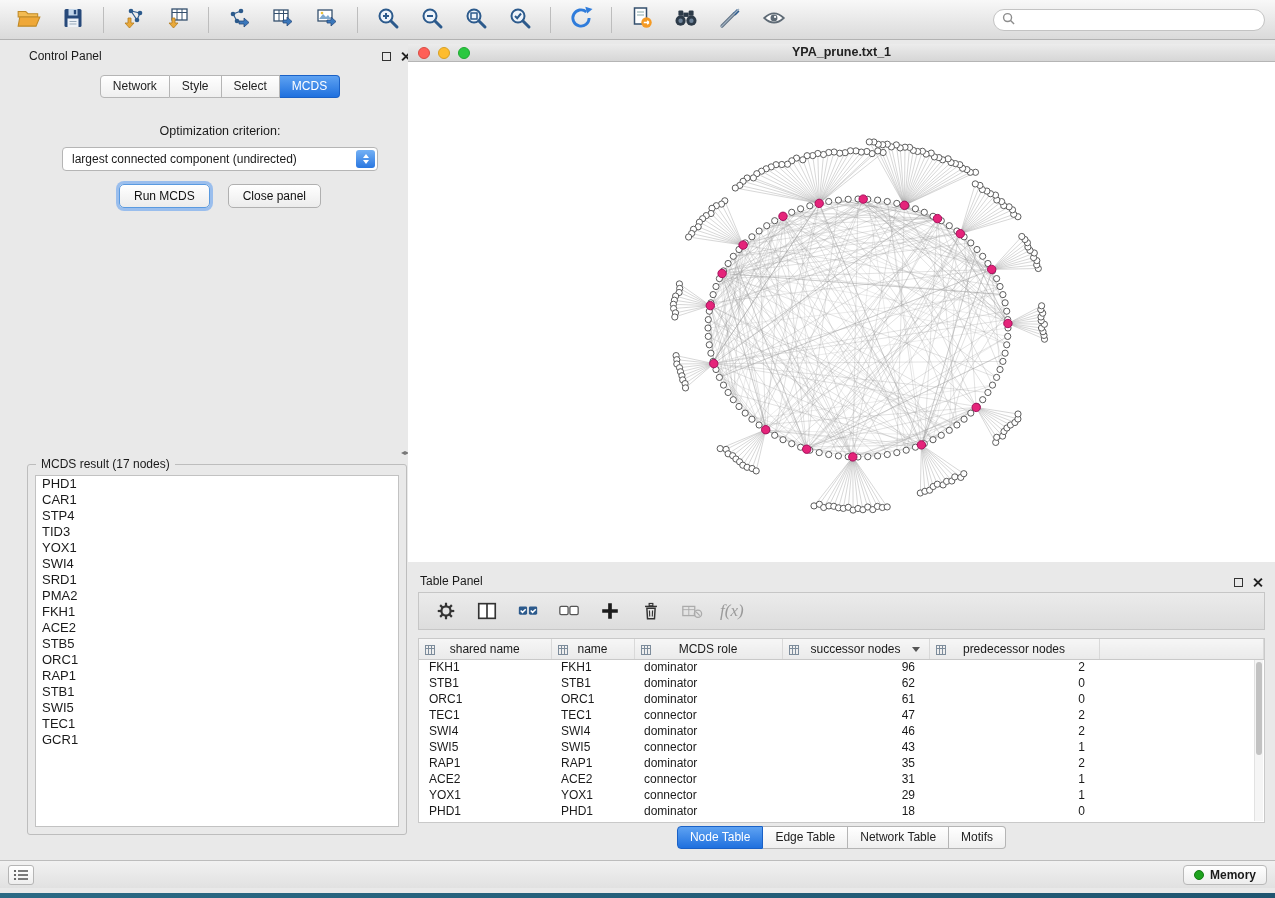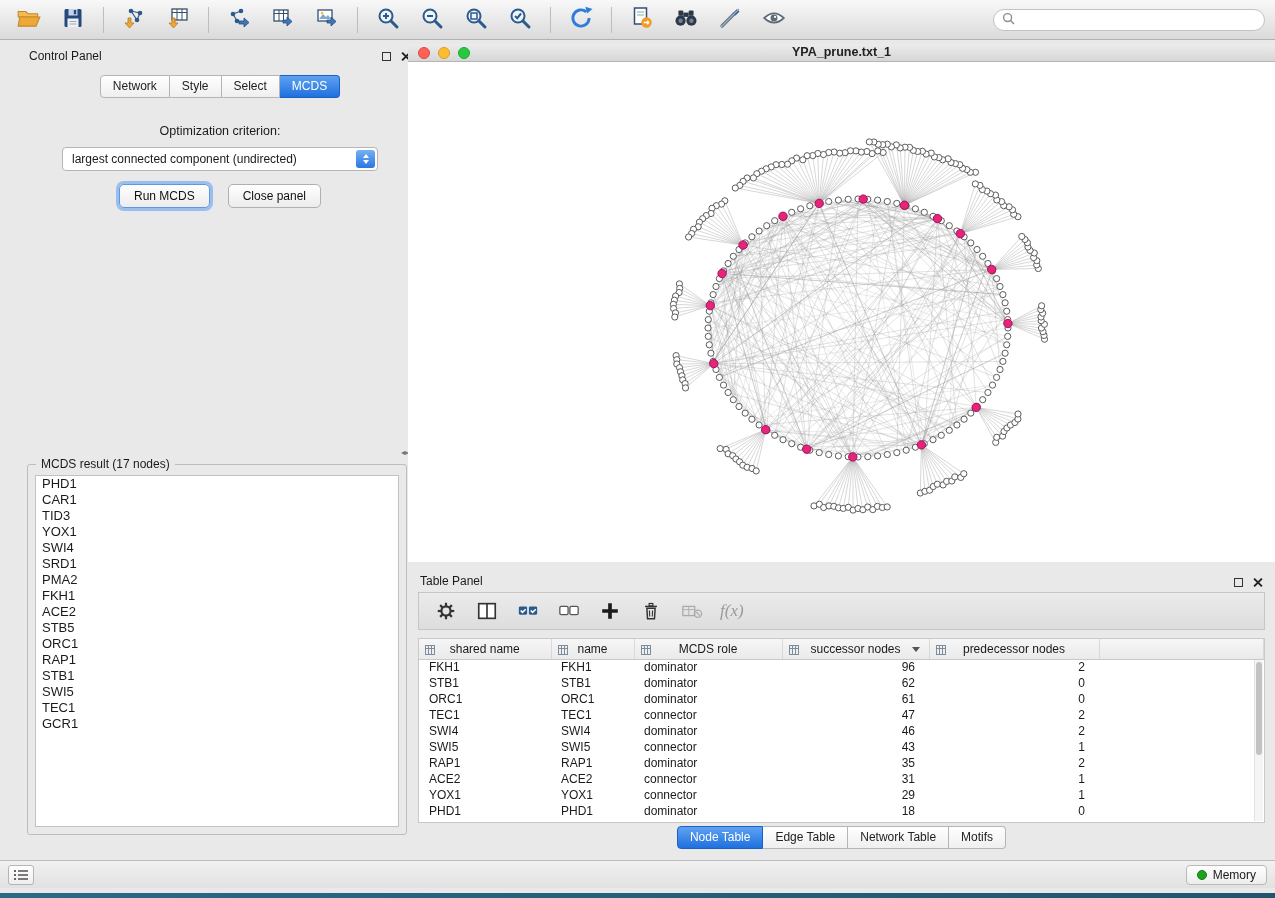--- a/index.html
+++ b/index.html
@@ -96,21 +96,21 @@
   .table-thumb { position:absolute; left:1px; right:1px; top:2px; height:58%; background:#c2c2c2; border-radius:4px; }
   .tp-tabs { position:absolute; left:0; right:0; bottom:6px; display:flex; justify-content:center; }
 
   
   .status-bar { position:absolute; left:0; right:0; bottom:5px; height:28px;
     background:linear-gradient(#f1f1f1,#e1e1e1); border-top:1px solid #bcbcbc;
     display:flex; align-items:center; padding:0 8px; }
   .sb-list-btn { width:26px; height:20px; background:linear-gradient(#ffffff,#eeeeee); border:1px solid #b5b5b5;
     border-radius:3px; display:flex; align-items:center; justify-content:center; }
   .memory-btn { margin-left:auto; height:20px; padding:0 10px; background:linear-gradient(#ffffff,#ededed);
-    border:1px solid #b9b9b9; border-radius:4px; display:flex; align-items:center; gap:6px; font-size:12px; }
+    border:1px solid #b9b9b9; border-radius:4px; display:flex; align-items:center; gap:6px; font-size:12px;font-weight:bold; }
   .green-dot { width:10px; height:10px; border-radius:50%; background:#1ea21e; border:1px solid #157a15; }
 </style>
 </head>
 <body>
 
 <div class="app">
 
   <div class="toolbar">
     <div class="tb-btn">
       <span><svg width="26" height="26" viewBox="0 0 24 24">
@@ -284,20 +284,21 @@
     </div>
     <div class="cp-buttons">
       <button class="mac-btn focused">Run MCDS</button>
       <button class="mac-btn">Close panel</button>
     </div>
     <div class="mcds-fieldset">
       <span class="mcds-legend">MCDS result (17 nodes)</span>
       <div class="mcds-list" id="mcds-list">
           <div class="mcds-item">PHD1</div>
           <div class="mcds-item">CAR1</div>
+          <div class="mcds-item">STP4</div>
           <div class="mcds-item">TID3</div>
           <div class="mcds-item">YOX1</div>
           <div class="mcds-item">SWI4</div>
           <div class="mcds-item">SRD1</div>
           <div class="mcds-item">PMA2</div>
           <div class="mcds-item">FKH1</div>
           <div class="mcds-item">ACE2</div>
           <div class="mcds-item">STB5</div>
           <div class="mcds-item">ORC1</div>
           <div class="mcds-item">RAP1</div>

